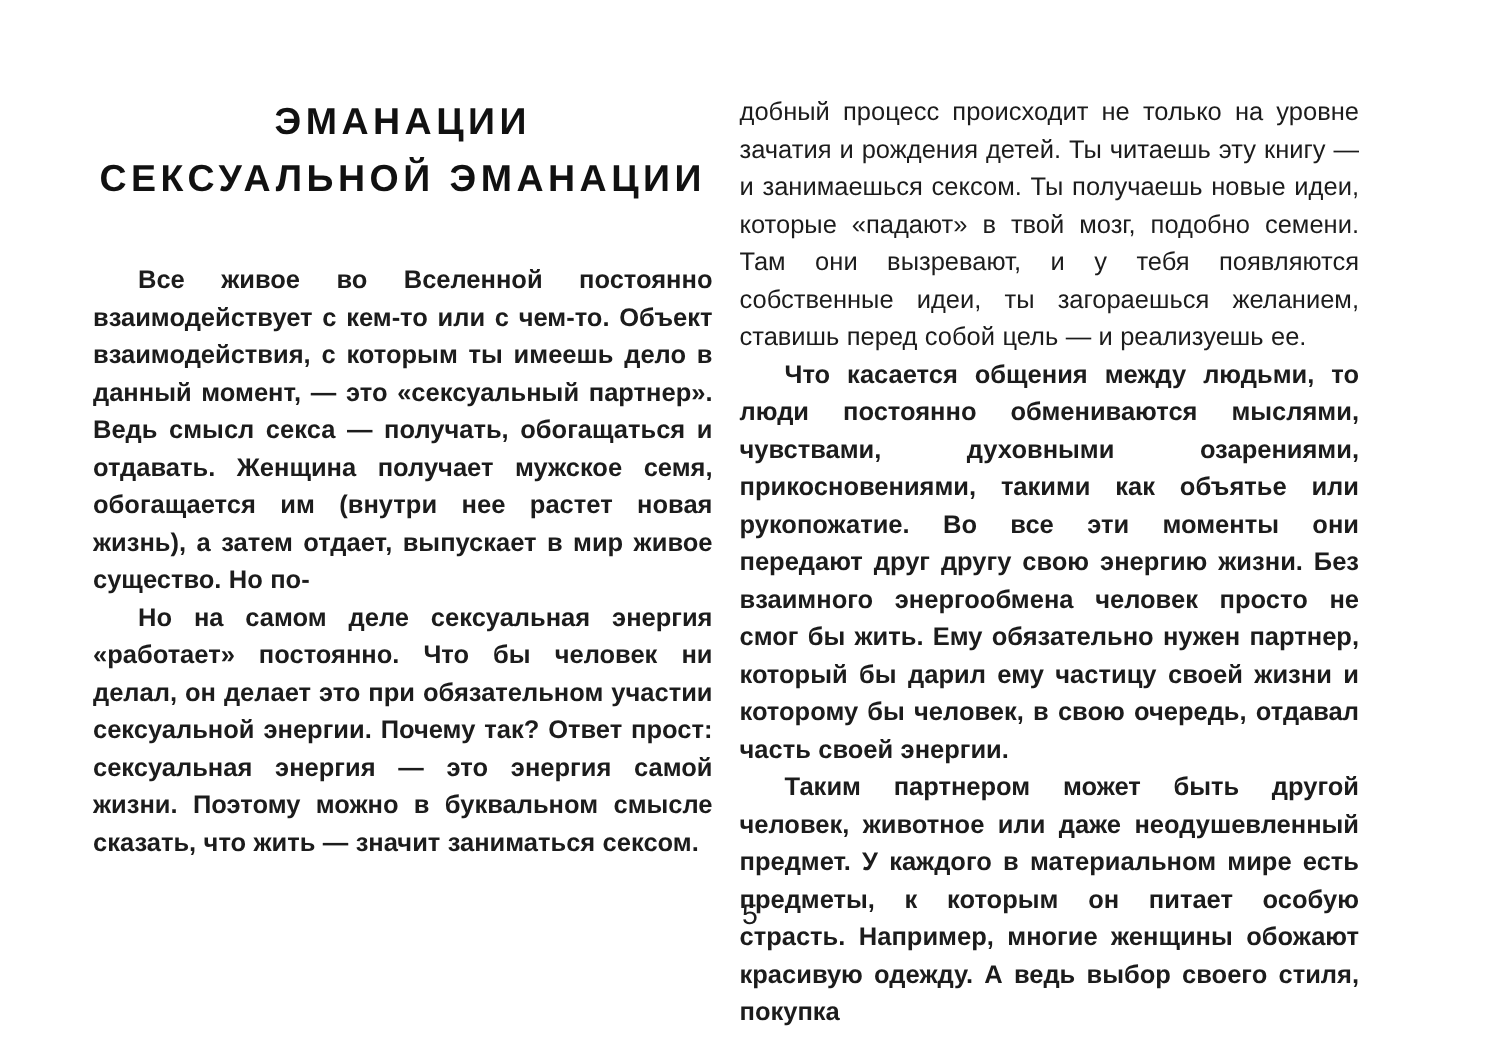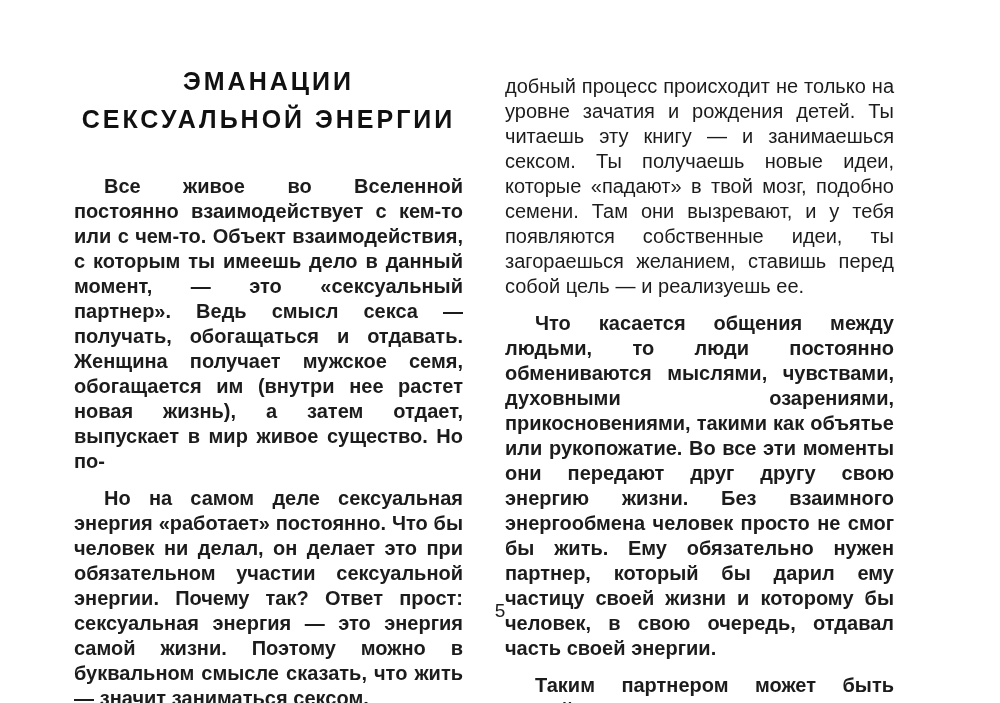--- a/index.html
+++ b/index.html
@@ -37,22 +37,22 @@
     line-height: 38px;
     letter-spacing: 3px;
     margin: 0 0 36px 0;
     color: #111111;
   }
   .chapter-title .title-line {
     display: block;
     white-space: nowrap;
   }
   .body-text p {
-    margin: 12px;
-    font-size: 20px;
+    margin: 0;
+    font-size: 17px;
     line-height: 25px;
     text-align: justify;
     hyphens: auto;
     -webkit-hyphens: auto;
     word-spacing: 0.2px;
   }
   .body-text p.indent {
     text-indent: 30px;
     font-weight: bold;
   }
@@ -69,21 +69,21 @@
 </style>
 </head>
 <body>
 
 <div class="page">
   <div class="columns">
 
     <div class="column body-text">
       <h1 class="chapter-title">
         <span class="title-line">ЭМАНАЦИИ</span>
-        <span class="title-line">СЕКСУАЛЬНОЙ ЭНЕРГИИ</span>
+        <span class="title-line">СЕКСУАЛЬНОЙ ЭМАНАЦИИ</span>
       </h1>
       <p class="indent">Все живое во Вселенной постоянно взаимодействует с кем-то или с чем-то. Объект взаимодействия, с которым ты имеешь дело в данный момент, — это «сексуальный партнер». Ведь смысл секса — получать, обогащаться и отдавать. Женщина получает мужское семя, обогащается им (внутри нее растет новая жизнь), а затем отдает, выпускает в мир живое существо. Но по-</p>
       <p class="indent">Но на самом деле сексуальная энергия «работает» постоянно. Что бы человек ни делал, он делает это при обязательном участии сексуальной энергии. Почему так? Ответ прост: сексуальная энергия — это энергия самой жизни. Поэтому можно в буквальном смысле сказать, что жить — значит заниматься сексом.</p>
     </div>
 
     <div class="column body-text">
       <p>добный процесс происходит не только на уровне зачатия и рождения детей. Ты читаешь эту книгу — и занимаешься сексом. Ты получаешь новые идеи, которые «падают» в твой мозг, подобно семени. Там они вызревают, и у тебя появляются собственные идеи, ты загораешься желанием, ставишь перед собой цель — и реализуешь ее.</p>
       <p class="indent">Что касается общения между людьми, то люди постоянно обмениваются мыслями, чувствами, духовными озарениями, прикосновениями, такими как объятье или рукопожатие. Во все эти моменты они передают друг другу свою энергию жизни. Без взаимного энергообмена человек просто не смог бы жить. Ему обязательно нужен партнер, который бы дарил ему частицу своей жизни и которому бы человек, в свою очередь, отдавал часть своей энергии.</p>
       <p class="indent">Таким партнером может быть другой человек, животное или даже неодушевленный предмет. У каждого в материальном мире есть предметы, к которым он питает особую страсть. Например, многие женщины обожают красивую одежду. А ведь выбор своего стиля, покупка</p>
     </div>

